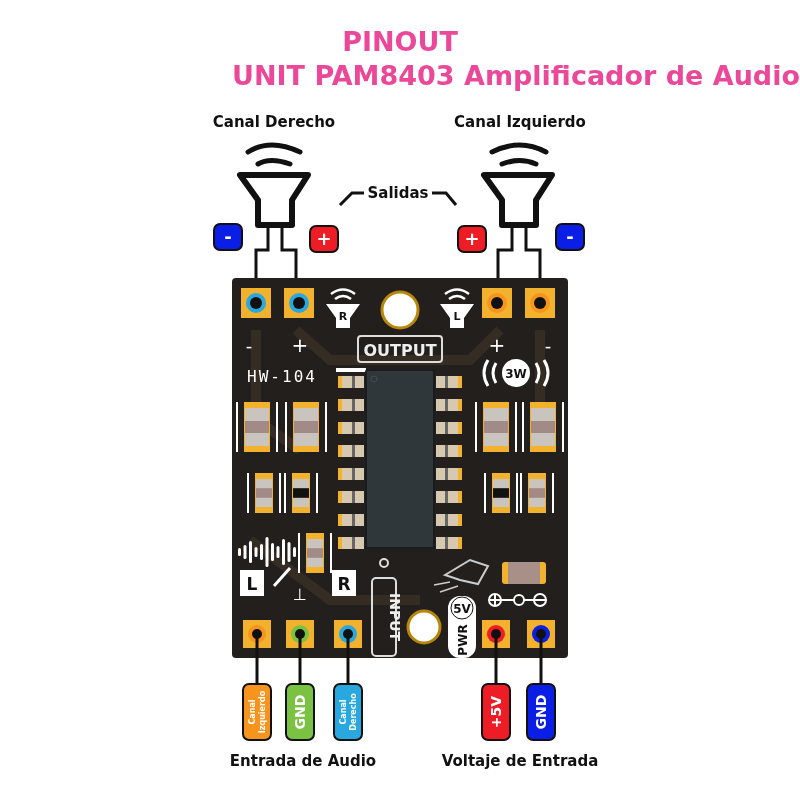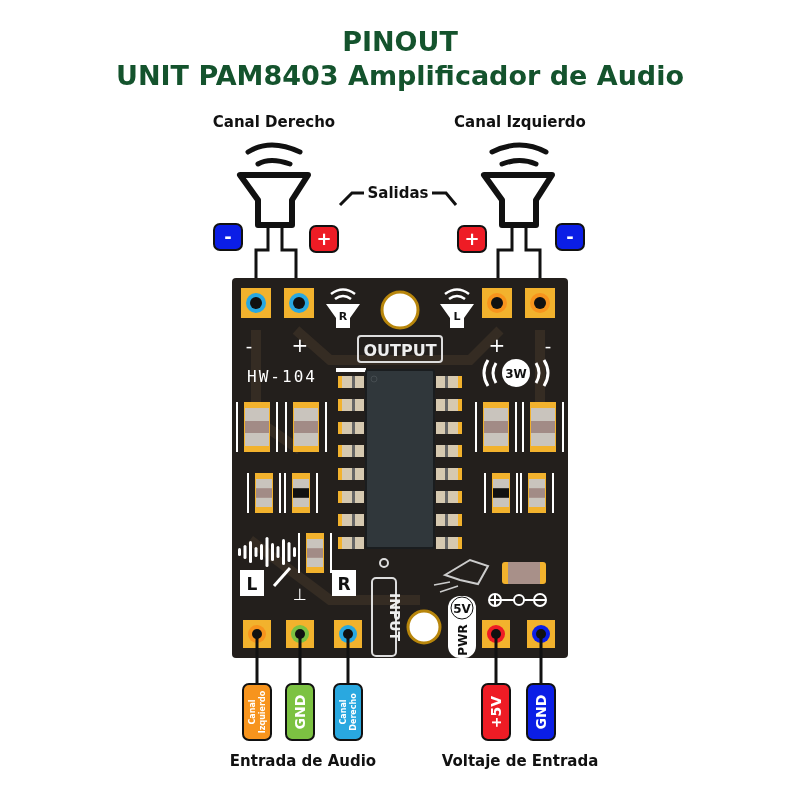--- a/index.html
+++ b/index.html
@@ -1,19 +1,19 @@
 <!DOCTYPE html>
 <html><head>
 <meta charset="utf-8">
 <style>
   html, body { margin:0; padding:0; background:#ffffff; }
   body { width:800px; height:800px; position:relative; overflow:hidden; font-family:"DejaVu Sans", sans-serif; }
-  .title { position:absolute; left:0; width:800px; text-align:center; color:#14532d; font-weight:bold; }
+  .title { position:absolute; left:0; width:800px; text-align:center; color:#ec4899; font-weight:bold; }
   .t1 { top:26px; font-size:27px; }
-  .t2 { top:60px; font-size:27px; }
+  .t2 { top:60px; font-size:27px;text-align:right; }
   svg#diagram { position:absolute; left:0; top:0; }
   .pin-label-text { font-family:"DejaVu Sans", sans-serif; font-weight:bold; fill:#fff; }
 </style>
 </head>
 <body>
 
 <div class="title t1">PINOUT</div>
 <div class="title t2">UNIT PAM8403 Amplificador de Audio</div>
 
 <svg id="diagram" width="800" height="800" viewBox="0 0 800 800">

